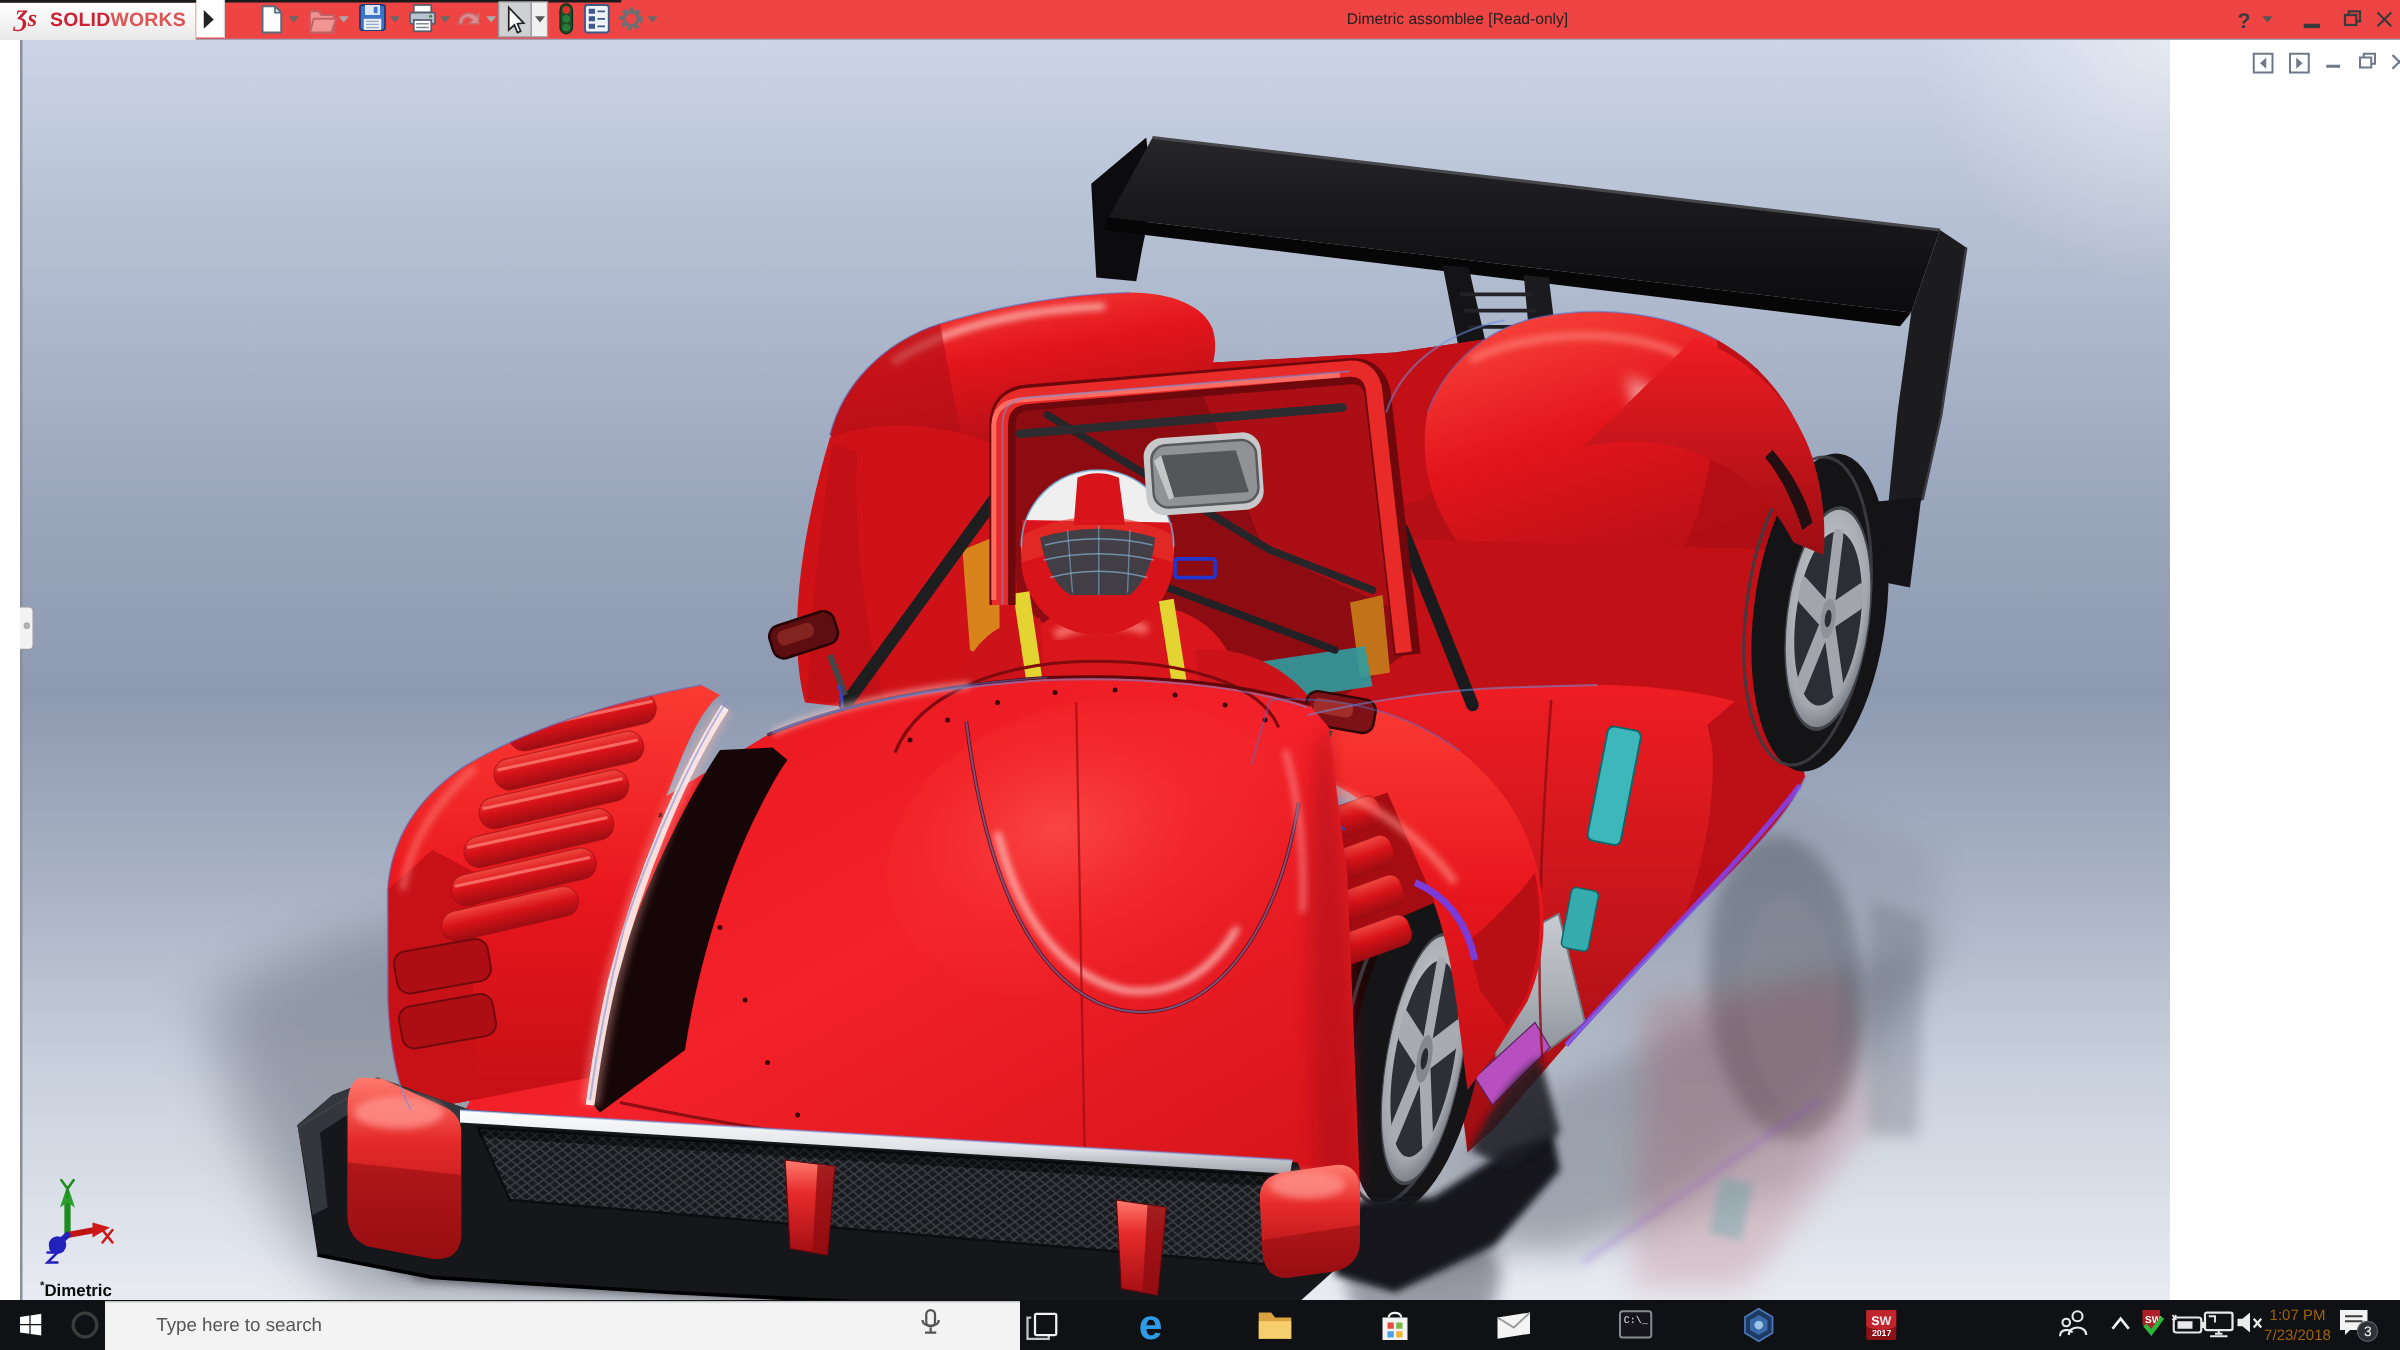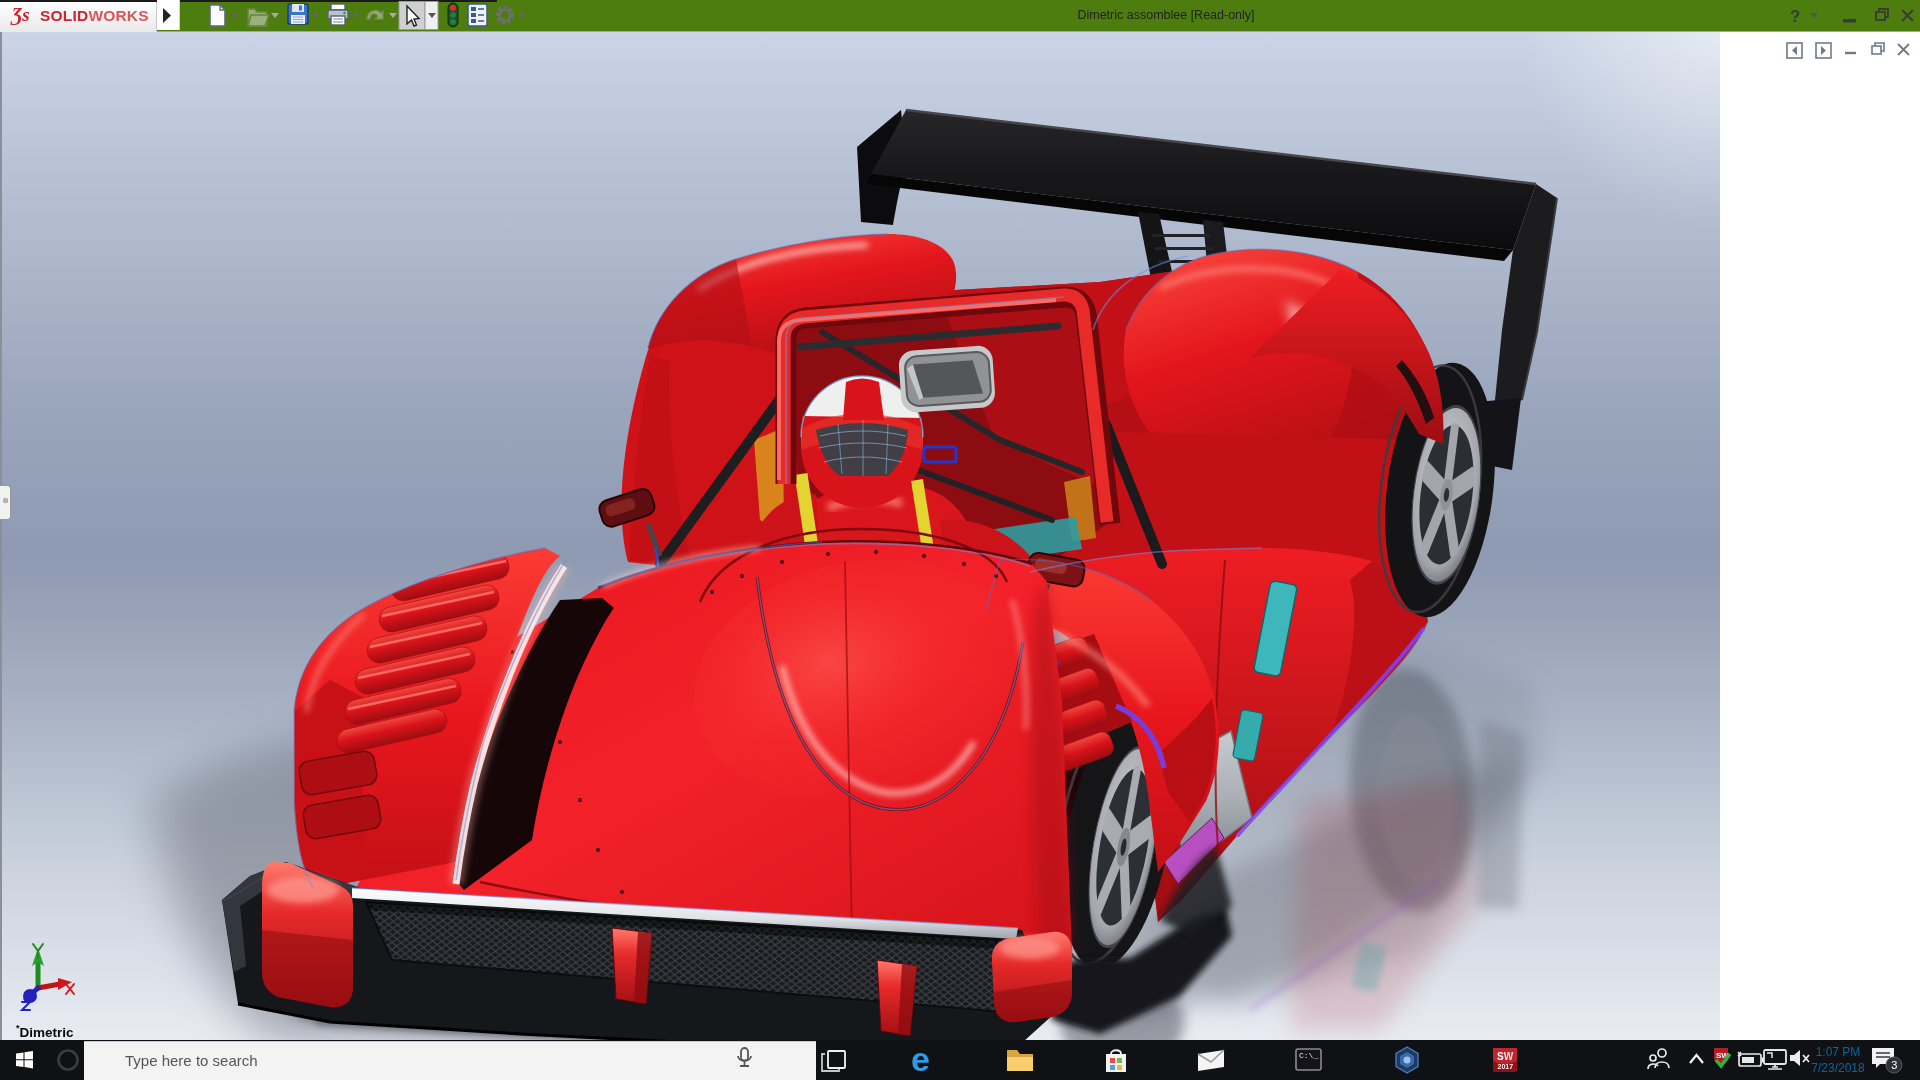--- a/index.html
+++ b/index.html
@@ -1,39 +1,39 @@
 <!DOCTYPE html>
 <html><head>
 <meta charset="utf-8">
 <style>
   html,body{margin:0;padding:0;width:1920px;height:1080px;overflow:hidden;background:#fff;
     font-family:"Liberation Sans",sans-serif;}
   #page{position:relative;width:1920px;height:1080px;}
   
-  #titlebar{position:absolute;left:0;top:0;width:1920px;height:31px;background:#4d7c0f;
+  #titlebar{position:absolute;left:0;top:0;width:1920px;height:31px;background:#ef4444;
     border-bottom:1px solid #9aa3b8;}
   #logo{position:absolute;left:0;top:0;height:30px;width:156px;
     background:linear-gradient(#ffffff,#e9e9ea);border-right:1px solid #c9c9c9;border-top:2px solid #2b2b2b;}
   #flyout{position:absolute;left:157px;top:0;width:22px;height:30px;background:#fff;border-right:1px solid #d5d5d5;}
   #wintitle{position:absolute;left:960px;top:0;width:412px;height:30px;line-height:30px;
     text-align:center;font-size:12.5px;color:#222;}
   
-  #viewport{position:absolute;left:0;top:31px;width:1720px;height:1009px;
+  #viewport{position:absolute;left:16px;top:31px;width:1720px;height:1009px;
     background:linear-gradient(180deg,#cbd5e7 0%,#b9c3d6 13%,#99a5bb 38%,#8e9ab1 52%,#a8b2c4 67%,#c9d1dd 82%,#e8ebf2 100%);}
   #vpcorner{position:absolute;right:0;top:0;width:200px;height:200px;
     background:radial-gradient(ellipse at 100% 0%,rgba(255,255,255,0.5),rgba(255,255,255,0) 70%);}
   #carsvg{position:absolute;left:0;top:-31px;width:1920px;height:1080px;}
   #dimetric{position:absolute;left:16px;top:992px;font-size:13.5px;font-weight:bold;color:#0a0a0a;}
   #lefttab{position:absolute;left:0;top:454px;width:10px;height:33px;background:#f2f2f2;border:1px solid #999;border-left:none;border-radius:0 4px 4px 0;}
   #lefttab:after{content:"";position:absolute;left:2.5px;top:12px;width:5px;height:5px;border-radius:50%;background:#b5b5b5;box-shadow:inset 0 0 1px #777;}
   
   #taskbar{position:absolute;left:0;top:1040px;width:1920px;height:40px;background:#101114;}
   #searchbox{position:absolute;left:50px;top:1041px;width:732px;height:39px;background:#f3f3f3;border-top:1px solid #c8c8c8;box-sizing:border-box;margin-left:34px;}
   #searchbox span{position:absolute;left:41px;top:10px;font-size:15px;color:#555;}
-  #clock{position:absolute;left:1802px;top:1044px;width:72px;text-align:center;color:#0369a1;font-size:12px;line-height:16px;}
+  #clock{position:absolute;left:1802px;top:1044px;width:72px;text-align:center;color:#a16207;font-size:12px;line-height:16px;}
 </style>
 </head>
 <body>
 <div id="page">
 
   <div id="viewport">
     <div id="vpcorner"></div>
     <svg id="carsvg" viewBox="0 0 1920 1080" width="1920" height="1080">
       <defs>
         <linearGradient id="gRedTop" x1="0" y1="0" x2="0" y2="1">

